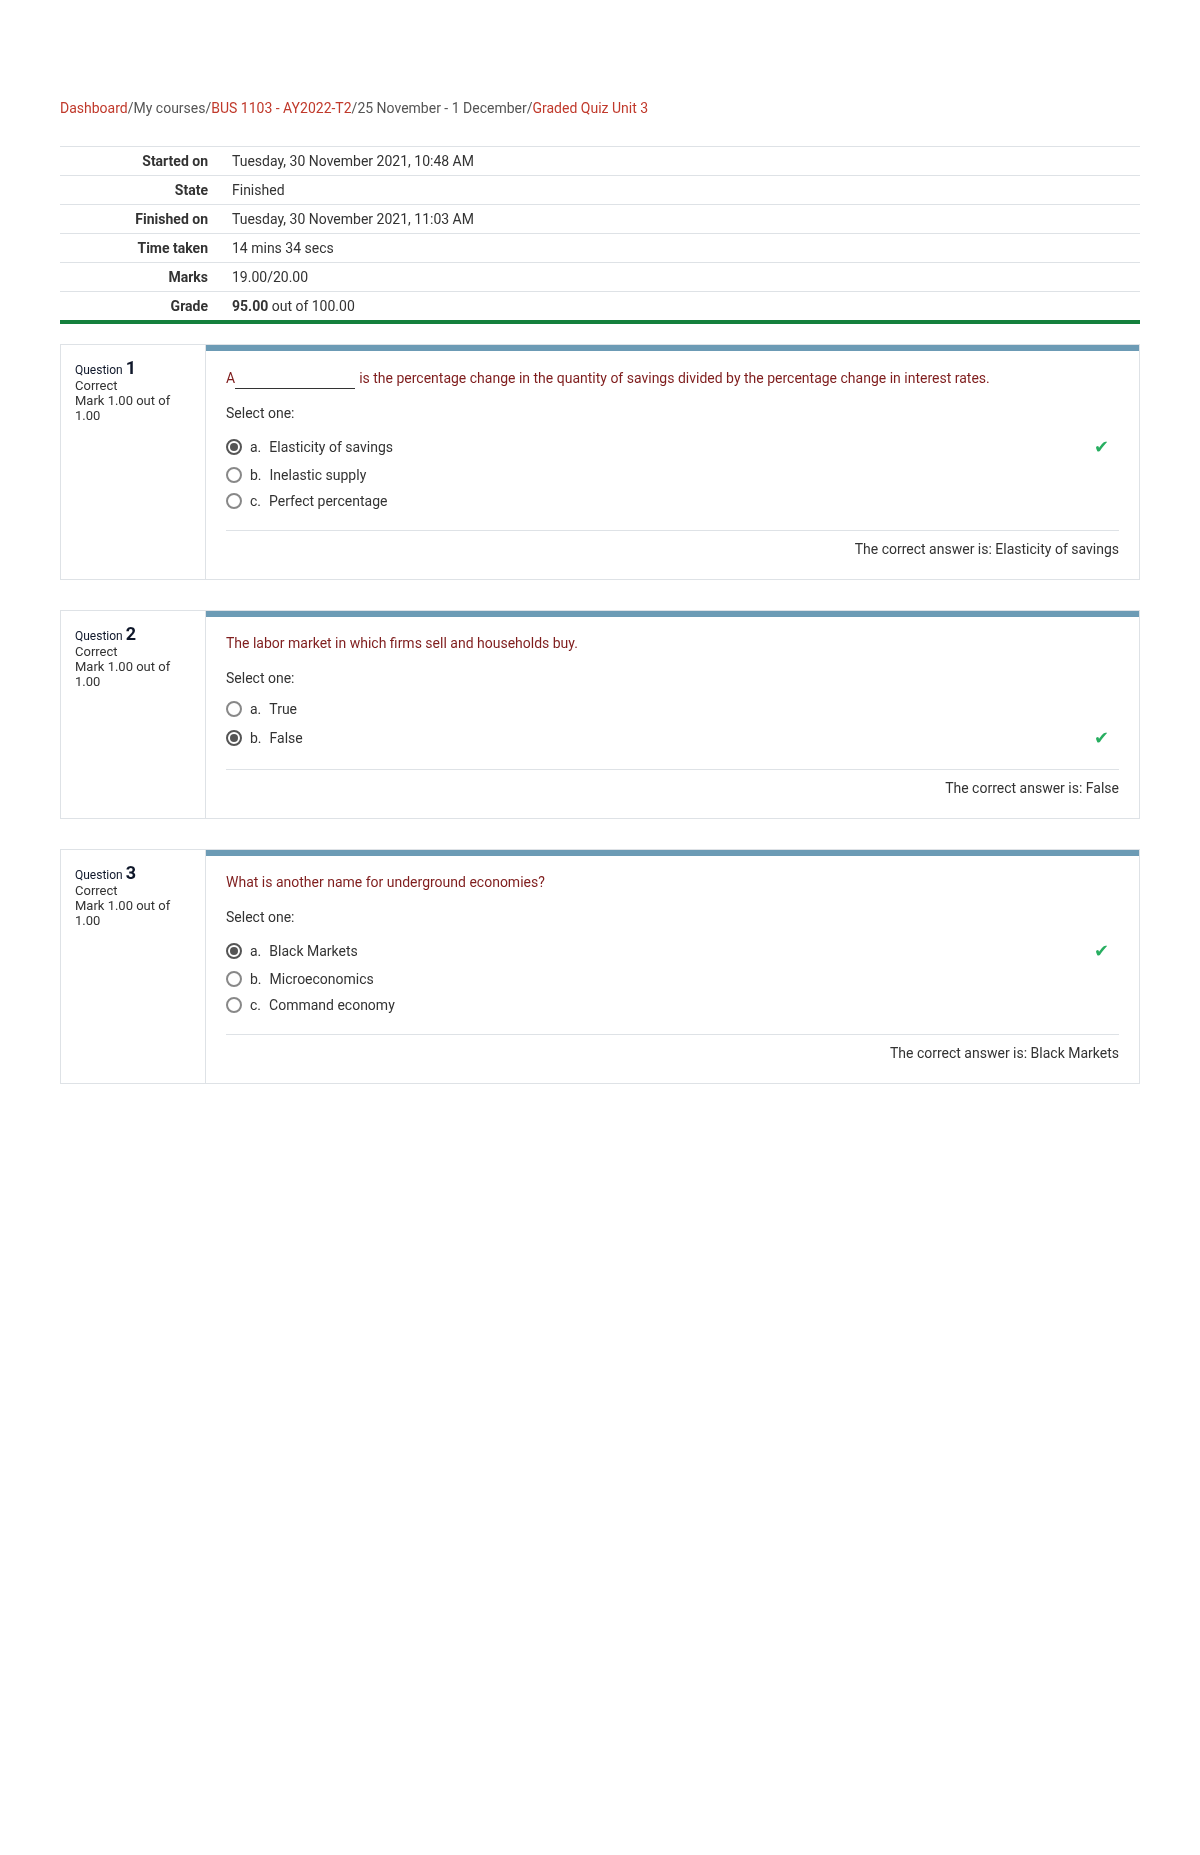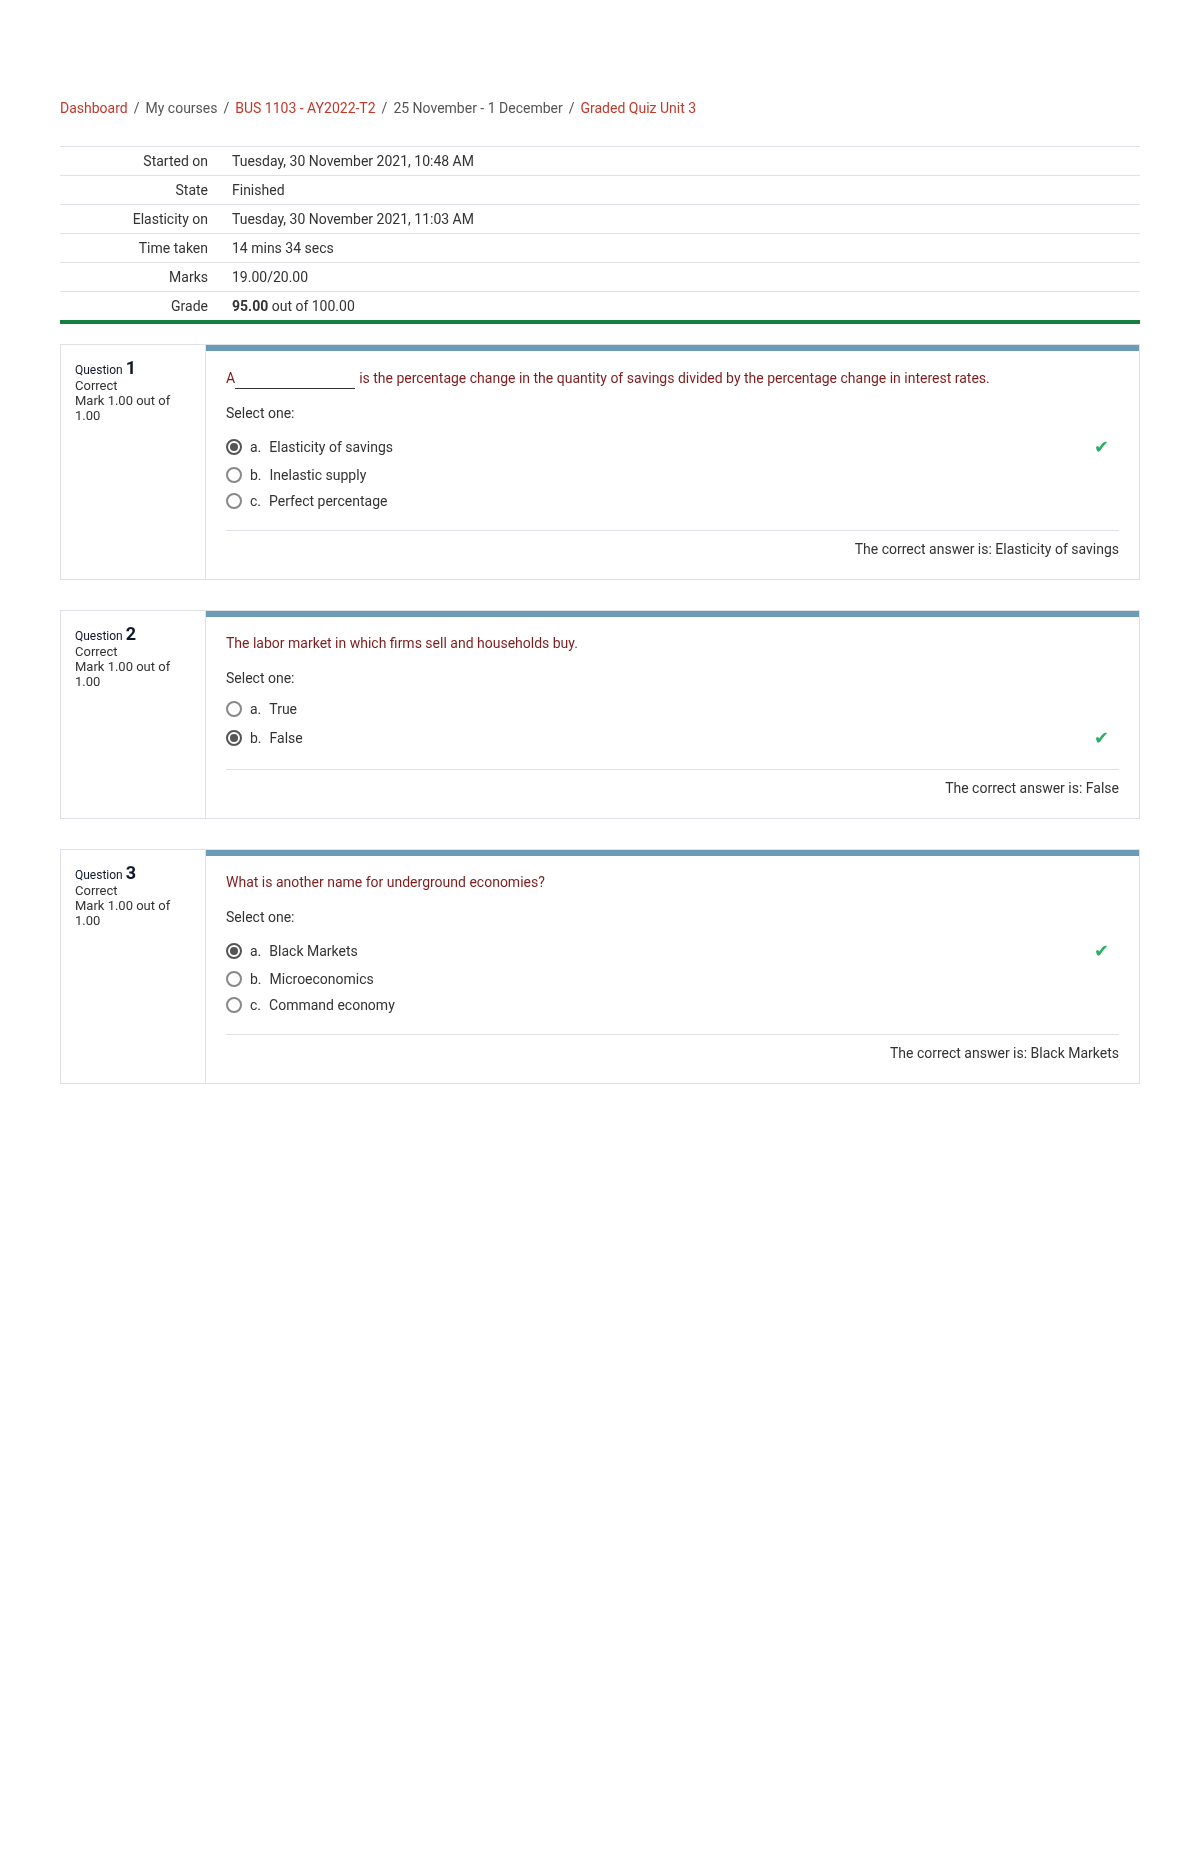--- a/index.html
+++ b/index.html
@@ -14,21 +14,21 @@
     .page-wrapper {
       max-width: 1200px;
       margin: 0 auto;
       padding: 100px 60px 60px 60px;
     }
 
     
     .breadcrumb {
       display: flex;
       align-items: center;
-      gap: 6px;
+      gap: 0;
       margin-bottom: 30px;
       font-size: 14px;
       color: #555;
       text-align: center;
     }
     .breadcrumb a {
       color: #c0392b;
       text-decoration: none;
     }
     .breadcrumb .sep { color: #555; }
@@ -42,21 +42,21 @@
     }
     .summary-table tr td {
       padding: 6px 12px;
       border-top: 1px solid #dee2e6;
     }
     .summary-table tr:last-child td {
       border-bottom: 4px solid #15803d;
     }
     .summary-table td:first-child {
       text-align: right;
-      font-weight: 400;
+      font-weight: 700;
       width: 160px;
       color: #333;
     }
     .summary-table td:last-child {
       color: #333;
     }
 
     
     .question-block {
       display: flex;
@@ -204,21 +204,21 @@
     <tbody id="summary-tbody">
         <tr>
           <td>Started on</td>
           <td>Tuesday, 30 November 2021, 10:48 AM</td>
         </tr>
         <tr>
           <td>State</td>
           <td>Finished</td>
         </tr>
         <tr>
-          <td>Elasticity on</td>
+          <td>Finished on</td>
           <td>Tuesday, 30 November 2021, 11:03 AM</td>
         </tr>
         <tr>
           <td>Time taken</td>
           <td>14 mins 34 secs</td>
         </tr>
         <tr>
           <td>Marks</td>
           <td>19.00/20.00</td>
         </tr>

